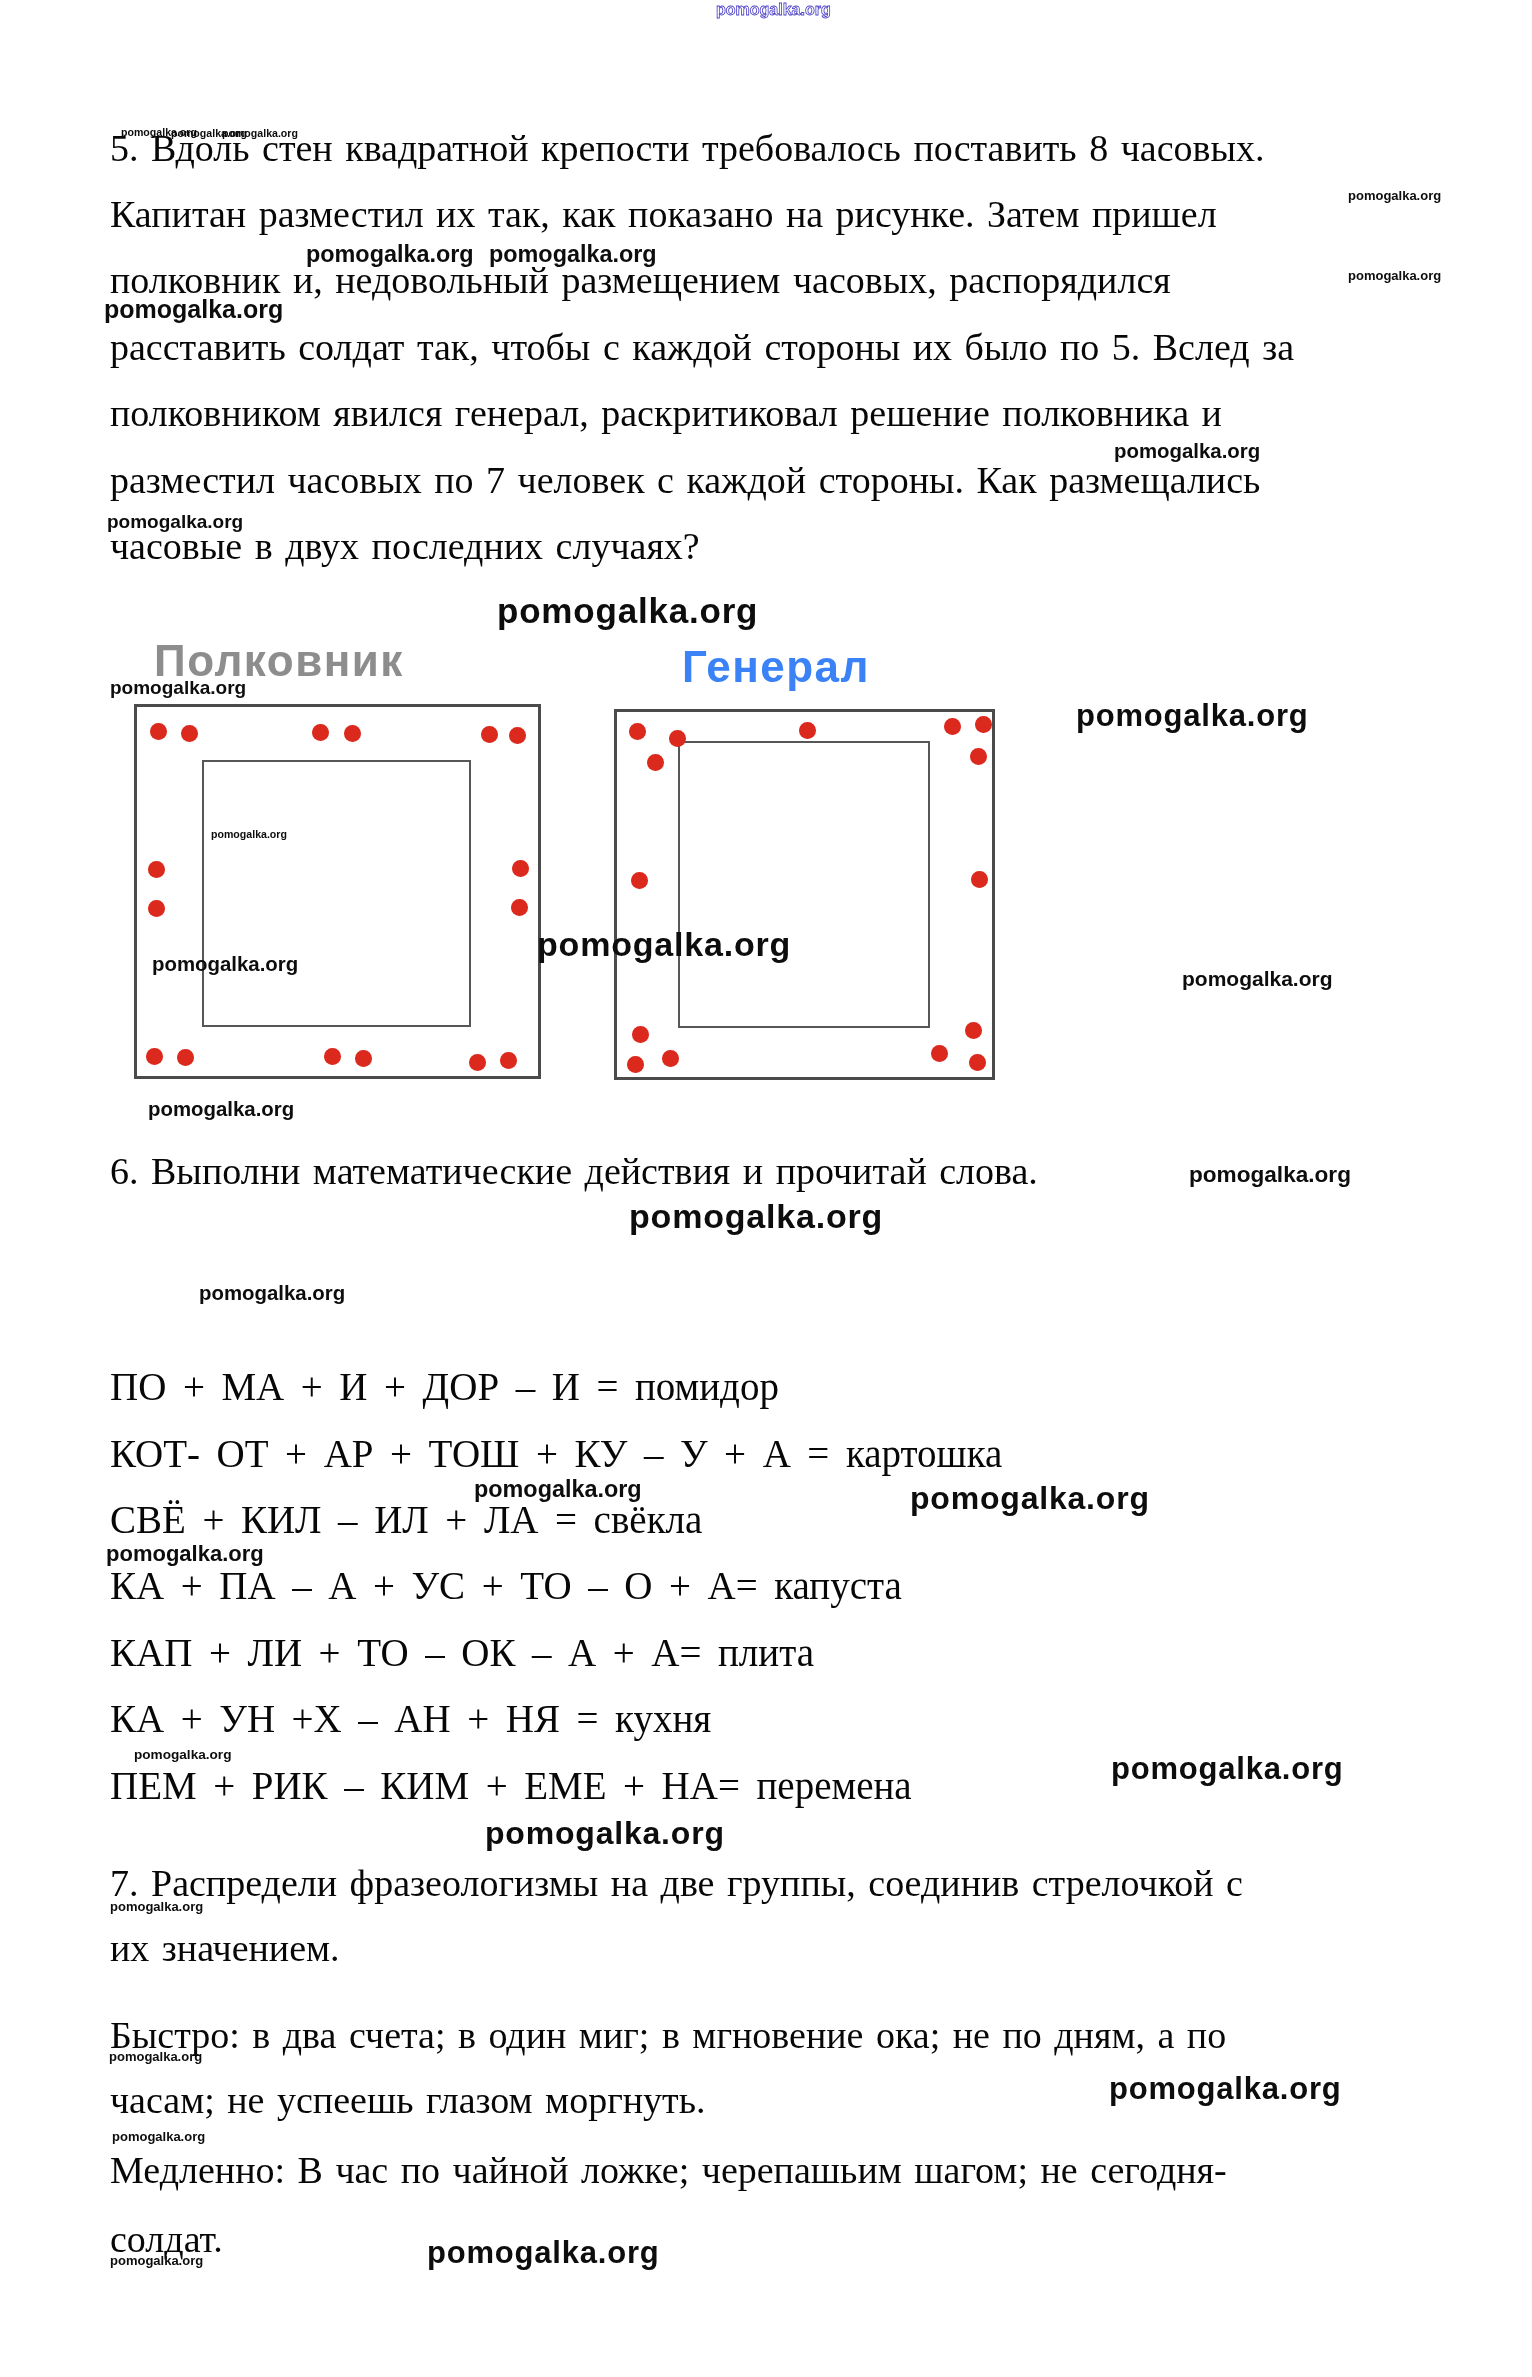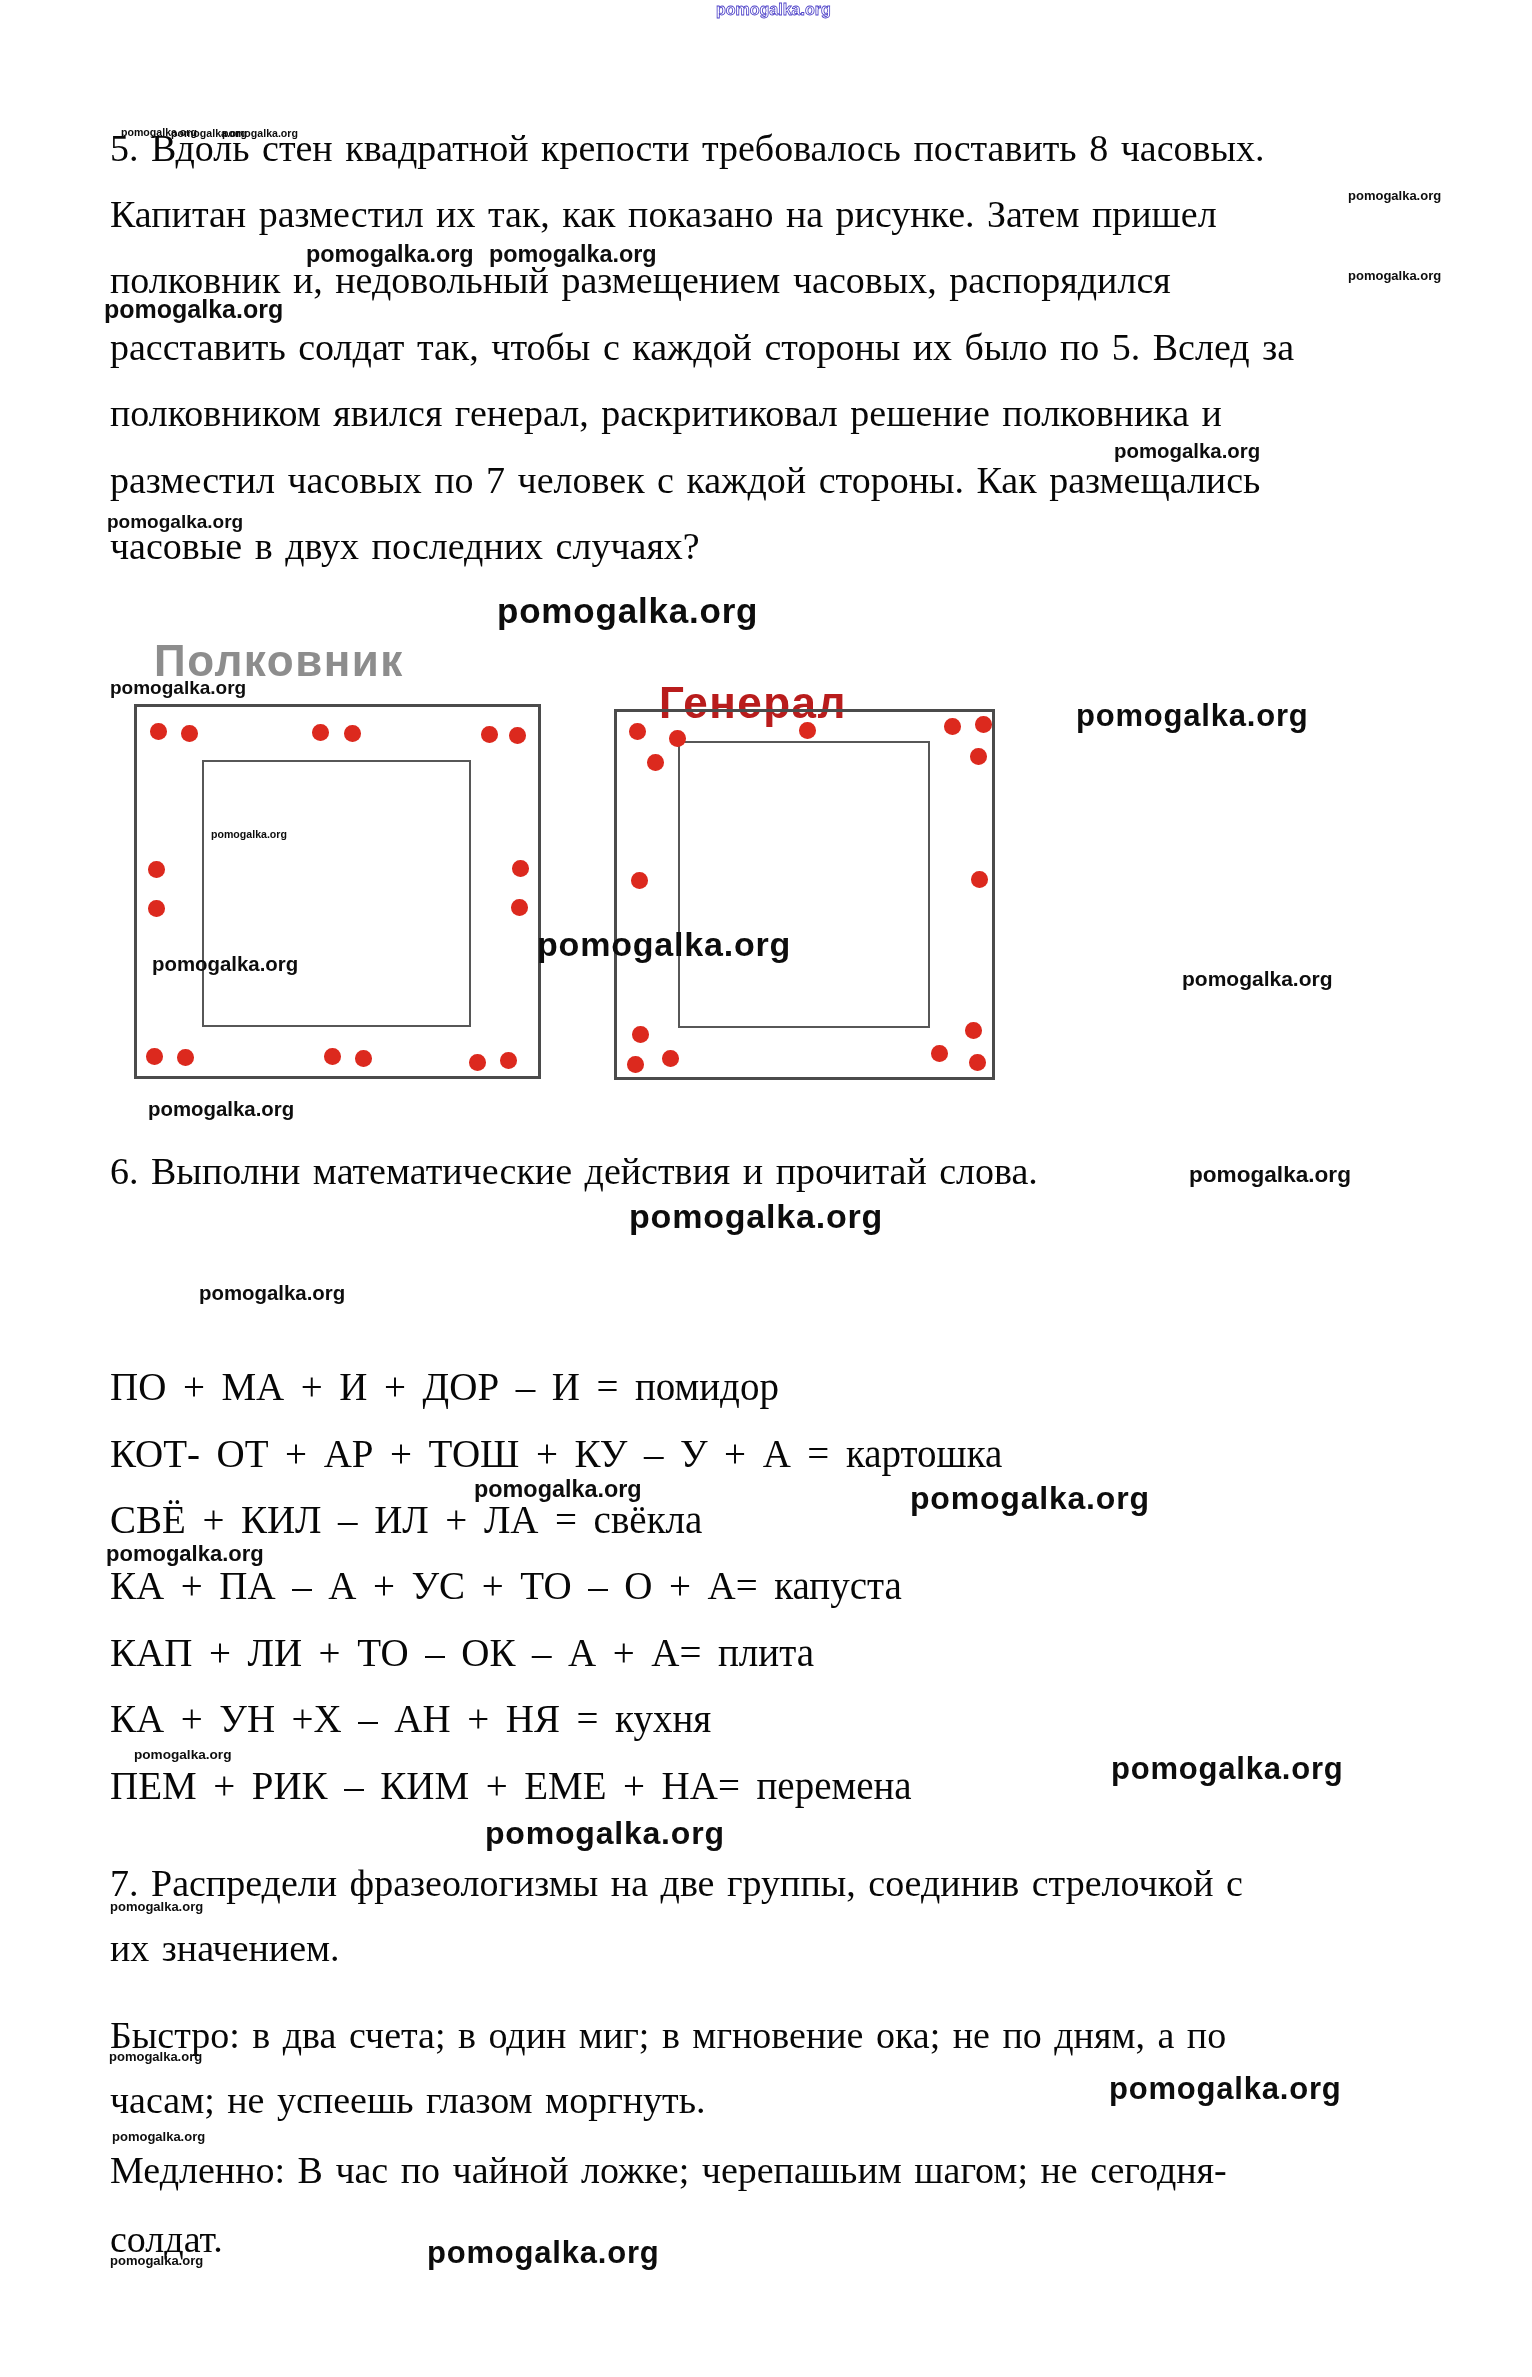--- a/index.html
+++ b/index.html
@@ -47,21 +47,21 @@
 
   <div class="tline" style="top:125px">5. Вдоль стен квадратной крепости требовалось поставить 8 часовых.</div>
   <div class="tline" style="top:191px">Капитан разместил их так, как показано на рисунке. Затем пришел</div>
   <div class="tline" style="top:257px">полковник и, недовольный размещением часовых, распорядился</div>
   <div class="tline" style="top:324px">расставить солдат так, чтобы с каждой стороны их было по 5. Вслед за</div>
   <div class="tline" style="top:390px">полковником явился генерал, раскритиковал решение полковника и</div>
   <div class="tline" style="top:457px">разместил часовых по 7 человек с каждой стороны. Как размещались</div>
   <div class="tline" style="top:523px">часовые в двух последних случаях?</div>
 
   <div class="fig-label" style="left: 154px; top: 636px; color: rgb(141, 141, 141);">Полковник</div>
-  <div class="fig-label" style="left: 659px; top: 642px; color: #b91c1c; margin-top: 36px;">Генерал</div>
+  <div class="fig-label" style="left: 682px; top: 642px; color: #3b82f6;">Генерал</div>
 
   <div class="sq sq-colonel-outer"></div>
   <div class="sq-inner sq-colonel-inner"></div>
   <div class="sq sq-general-outer"></div>
   <div class="sq-inner sq-general-inner"></div>
   <div class="dots-layer" id="dots-layer">
       <div class="dot" style="left: 150px; top: 723px; background: rgb(220, 41, 30);"></div>
       <div class="dot" style="left: 181px; top: 725px; background: rgb(220, 41, 30);"></div>
       <div class="dot" style="left: 312px; top: 724px; background: rgb(220, 41, 30);"></div>
       <div class="dot" style="left: 344px; top: 725px; background: rgb(220, 41, 30);"></div>

